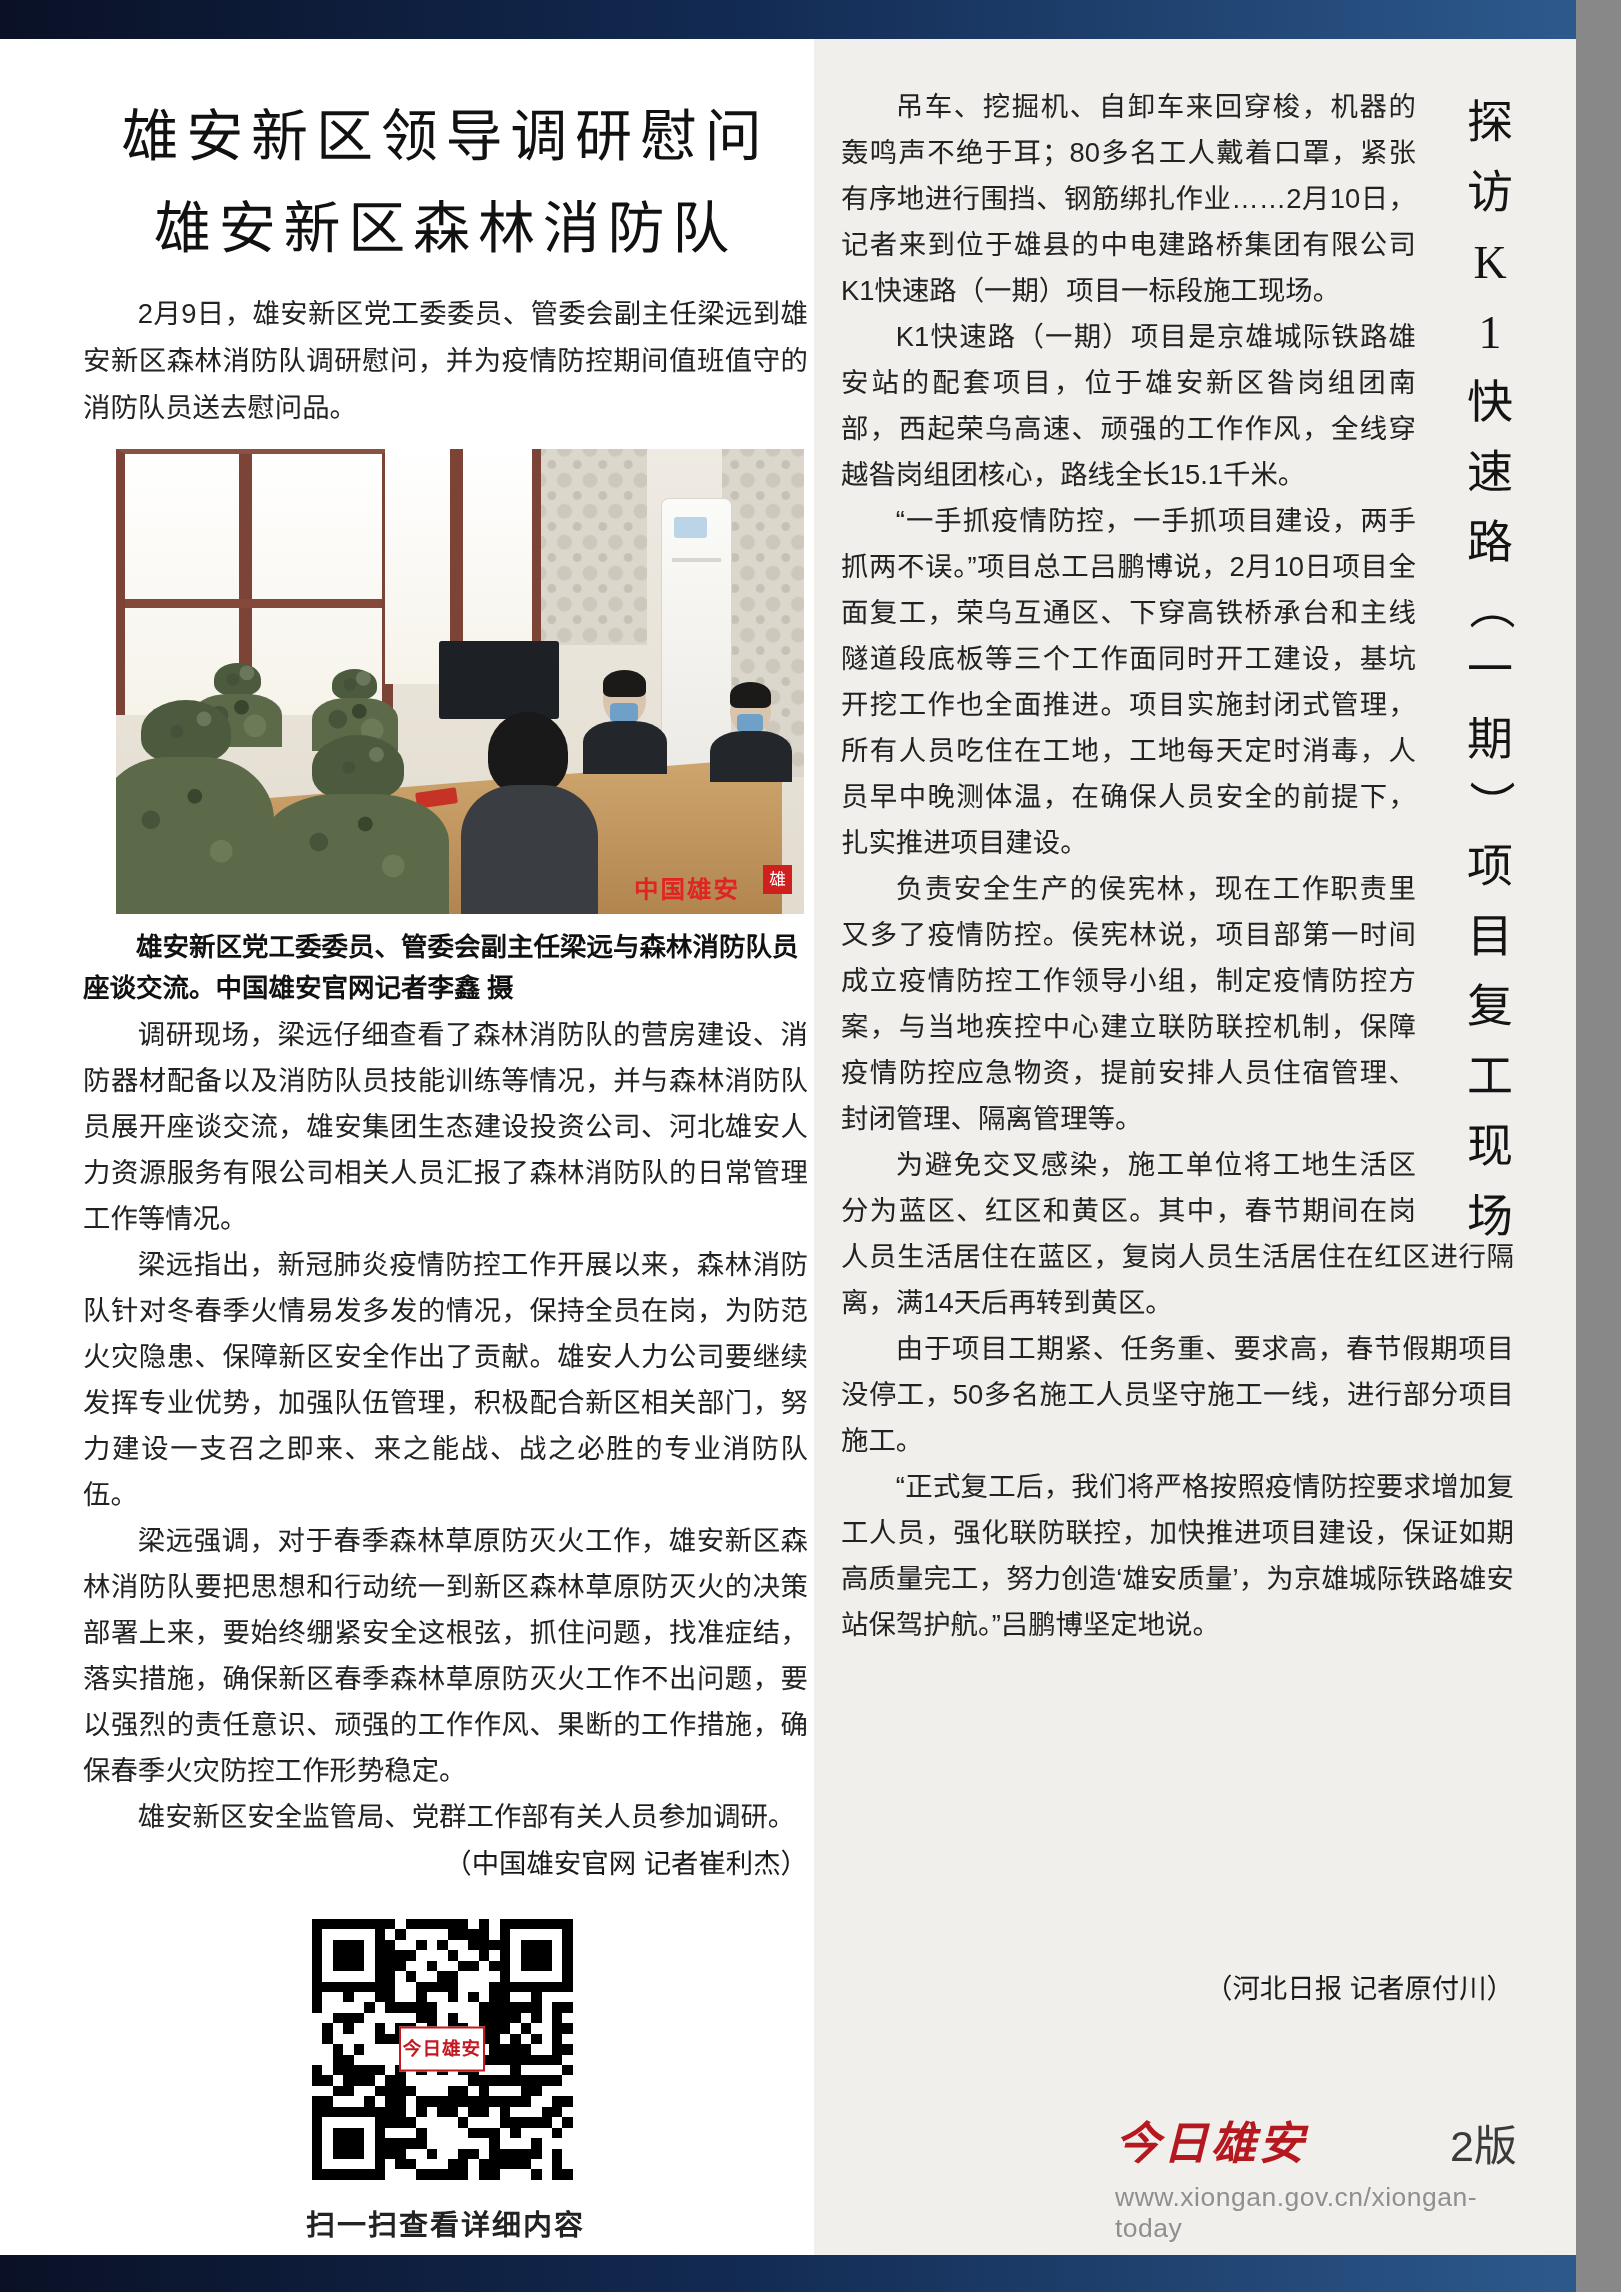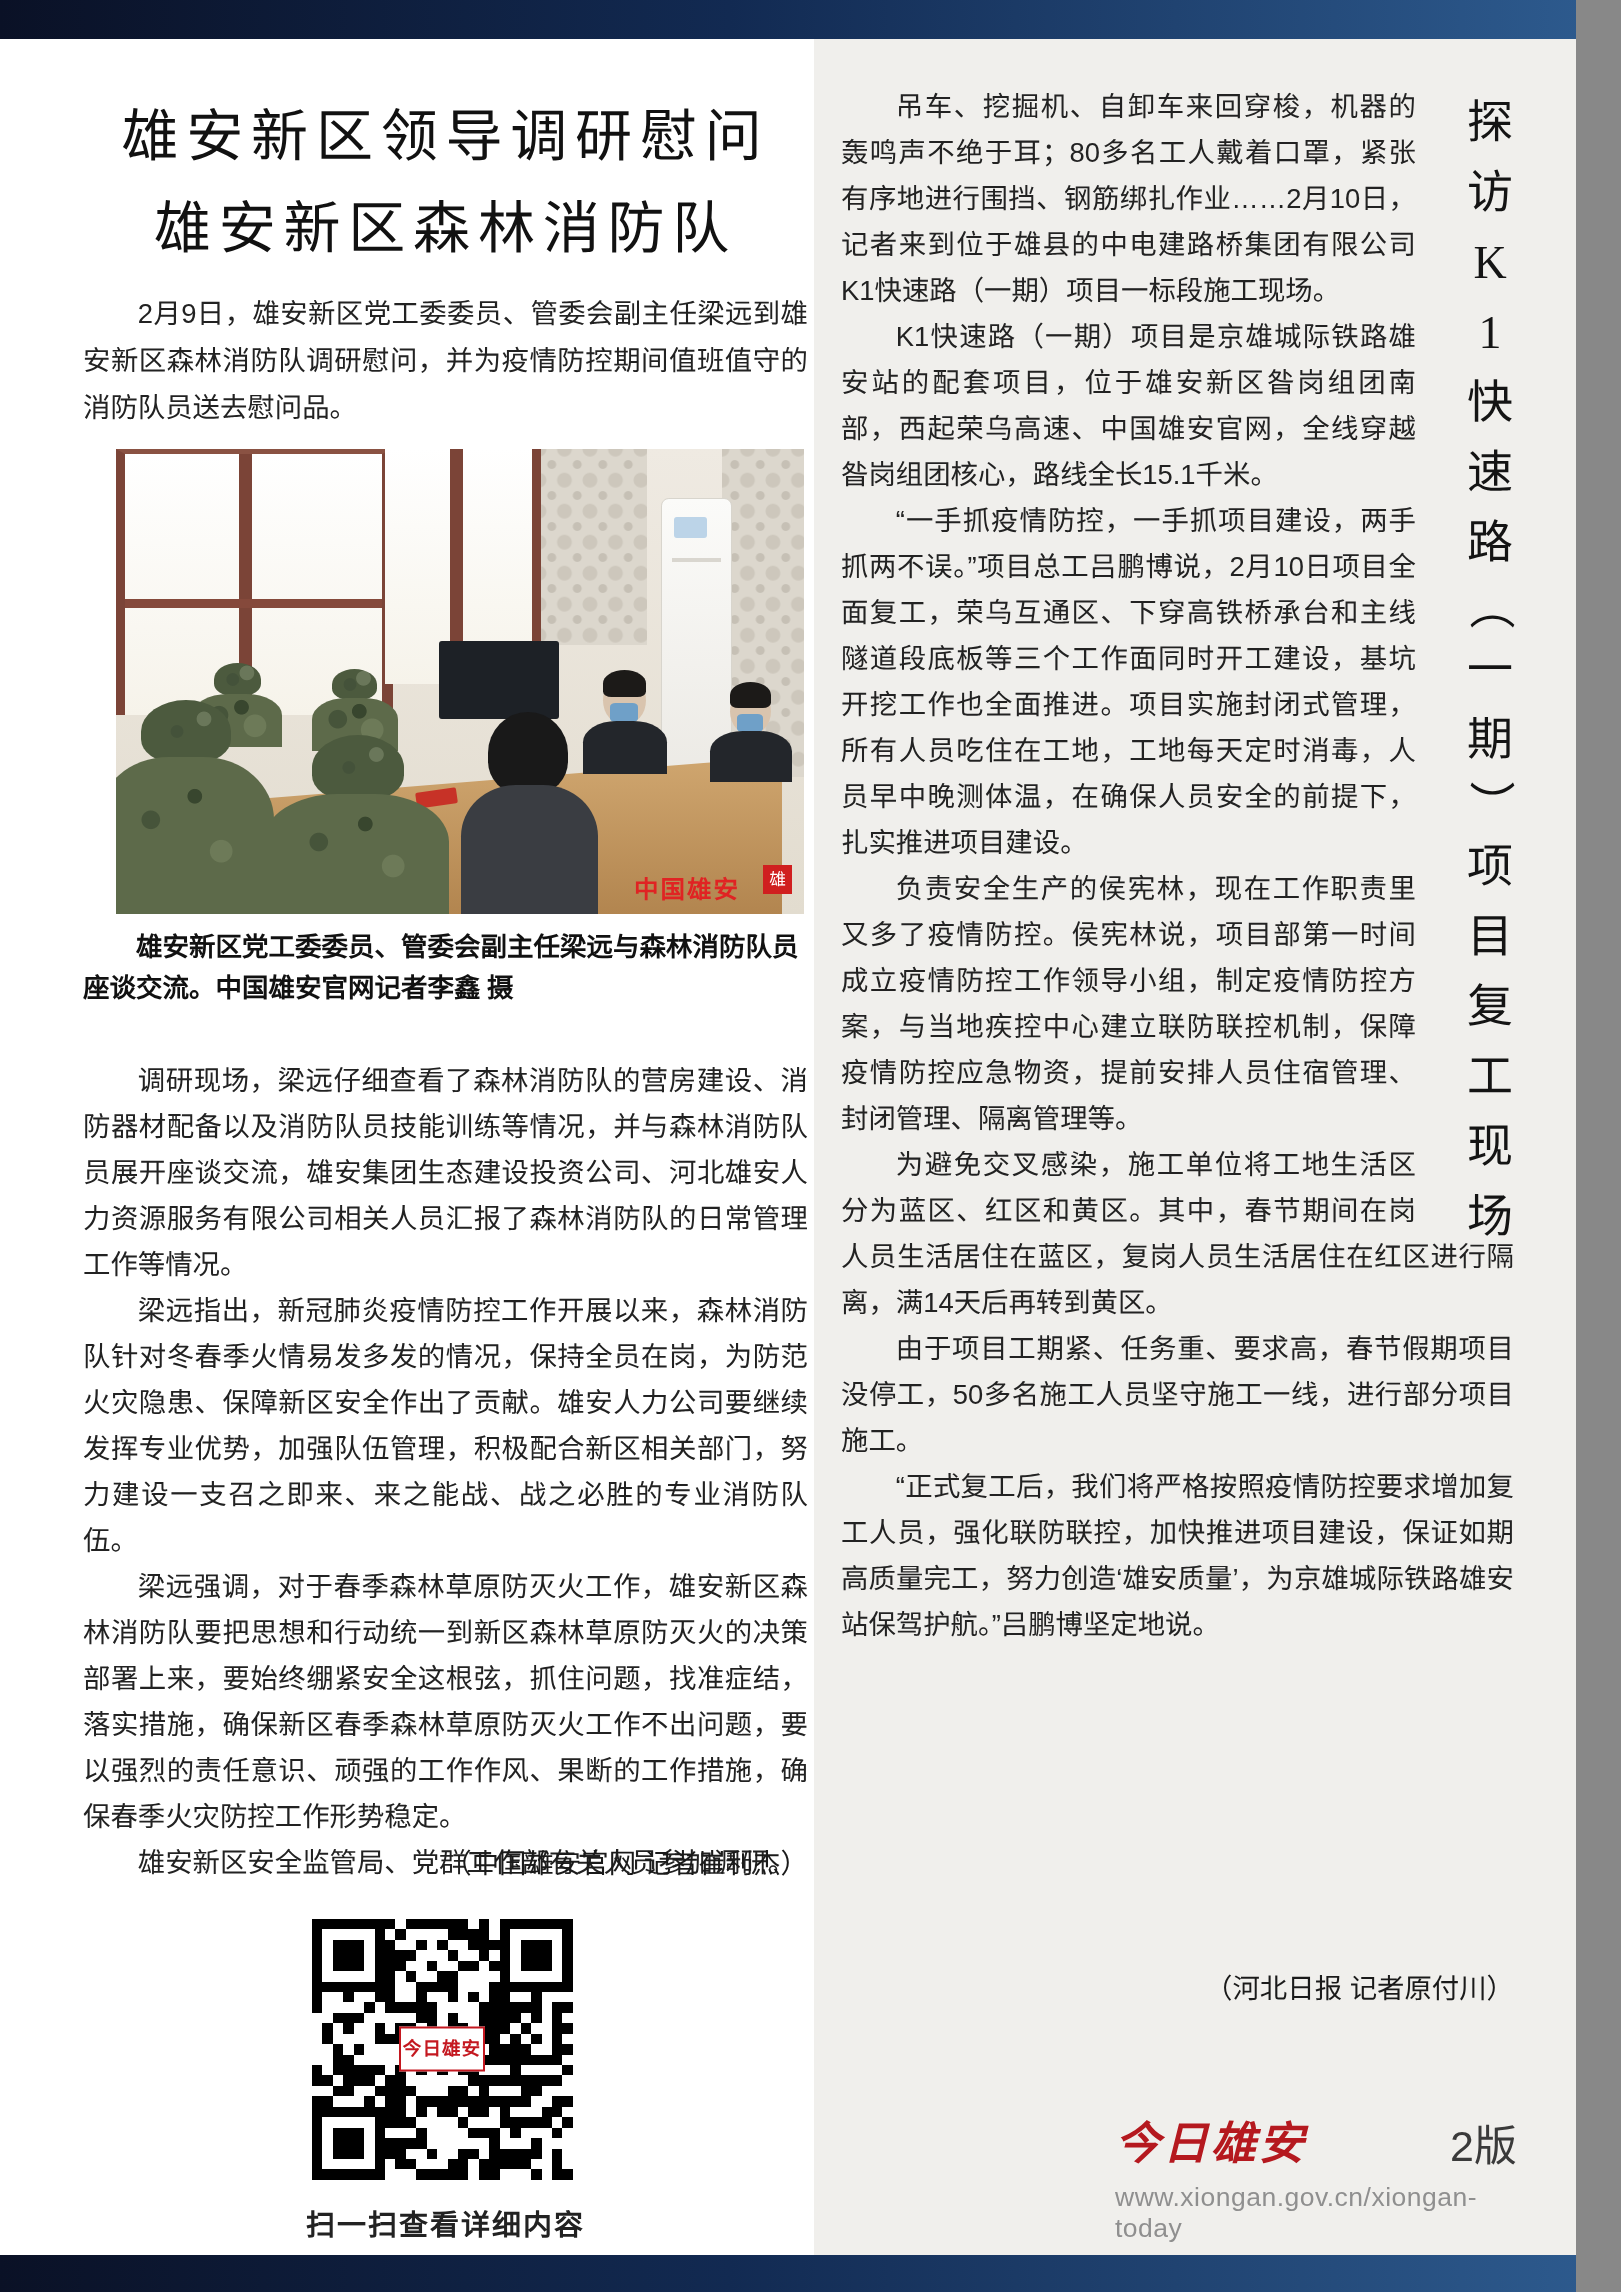--- a/index.html
+++ b/index.html
@@ -68,21 +68,21 @@
     font-family:"Liberation Serif", serif; letter-spacing:2px; }
   #wm-seal { position:absolute; left:647px; top:416px; width:29px; height:29px; background:#d01f1f;
     color:#fff; font-size:16.7px; line-height:29px; text-align:center; }
 
   #photo-caption { position:absolute; left:83px; top:927px; width:725px;
     font-family:"Liberation Serif", serif; font-size:26.5px; line-height:41px;
     text-indent:2em; color:#111; font-weight:600; }
 
   .body-col p { margin:0; text-indent:2em; }
   #l-body { position:absolute; left:83px; top:1012px; width:725px;
-    font-size:27.4px; line-height:46px; text-align:justify; color:#222;margin-top:46px; }
+    font-size:27.4px; line-height:46px; text-align:justify; color:#222; }
   .byline { text-indent:0 !important; text-align:right; }
 
   
   #qr-box { position:absolute; left:306px; top:1913px; width:272px; height:272px; background:#fff; }
   #qr { position:absolute; left:5.9px; top:5.9px; width:261px; height:261px; }
   #qr i { position:absolute; width:4%; height:4%; background:#000; }
   #qr-label { position:absolute; left:50%; top:50%; transform:translate(-50%,-50%);
     width:86px; height:45px; background:#fff; border:2.9px solid #c41820; box-sizing:border-box;
     color:#c41820; font-size:18.6px; font-weight:bold; text-align:center; line-height:39px; letter-spacing:1px; }
   #qr-caption { position:absolute; left:83px; top:2201px; width:725px; text-align:center;
@@ -537,21 +537,21 @@
         <i style="left:92%;top:96%"></i>
         <i style="left:96%;top:96%"></i>
       </div>
     <div id="qr-label">今日雄安</div>
   </div>
   <div id="qr-caption">扫一扫查看详细内容</div>
 
   <div id="r-body" class="body-col">
     <div id="r-float"></div>
   <p>吊车、挖掘机、自卸车来回穿梭，机器的轰鸣声不绝于耳；80多名工人戴着口罩，紧张有序地进行围挡、钢筋绑扎作业……2月10日，记者来到位于雄县的中电建路桥集团有限公司K1快速路（一期）项目一标段施工现场。</p>
-      <p>K1快速路（一期）项目是京雄城际铁路雄安站的配套项目，位于雄安新区昝岗组团南部，西起荣乌高速、中国雄安官网，全线穿越昝岗组团核心，路线全长15.1千米。</p>
+      <p>K1快速路（一期）项目是京雄城际铁路雄安站的配套项目，位于雄安新区昝岗组团南部，西起荣乌高速、顽强的工作作风，全线穿越昝岗组团核心，路线全长15.1千米。</p>
       <p>“一手抓疫情防控，一手抓项目建设，两手抓两不误。”项目总工吕鹏博说，2月10日项目全面复工，荣乌互通区、下穿高铁桥承台和主线隧道段底板等三个工作面同时开工建设，基坑开挖工作也全面推进。项目实施封闭式管理，所有人员吃住在工地，工地每天定时消毒，人员早中晚测体温，在确保人员安全的前提下，扎实推进项目建设。</p>
       <p>负责安全生产的侯宪林，现在工作职责里又多了疫情防控。侯宪林说，项目部第一时间成立疫情防控工作领导小组，制定疫情防控方案，与当地疾控中心建立联防联控机制，保障疫情防控应急物资，提前安排人员住宿管理、封闭管理、隔离管理等。</p>
       <p>为避免交叉感染，施工单位将工地生活区分为蓝区、红区和黄区。其中，春节期间在岗人员生活居住在蓝区，复岗人员生活居住在红区进行隔离，满14天后再转到黄区。</p>
       <p>由于项目工期紧、任务重、要求高，春节假期项目没停工，50多名施工人员坚守施工一线，进行部分项目施工。</p>
       <p>“正式复工后，我们将严格按照疫情防控要求增加复工人员，强化联防联控，加快推进项目建设，保证如期高质量完工，努力创造‘雄安质量’，为京雄城际铁路雄安站保驾护航。”吕鹏博坚定地说。</p>
     </div>
   <div style="position:absolute;left:841px;top:1966px;width:673px;font-size:27.4px;line-height:46px">
     <p class="byline" style="margin:0">（河北日报 记者原付川）</p>
   </div>
 

